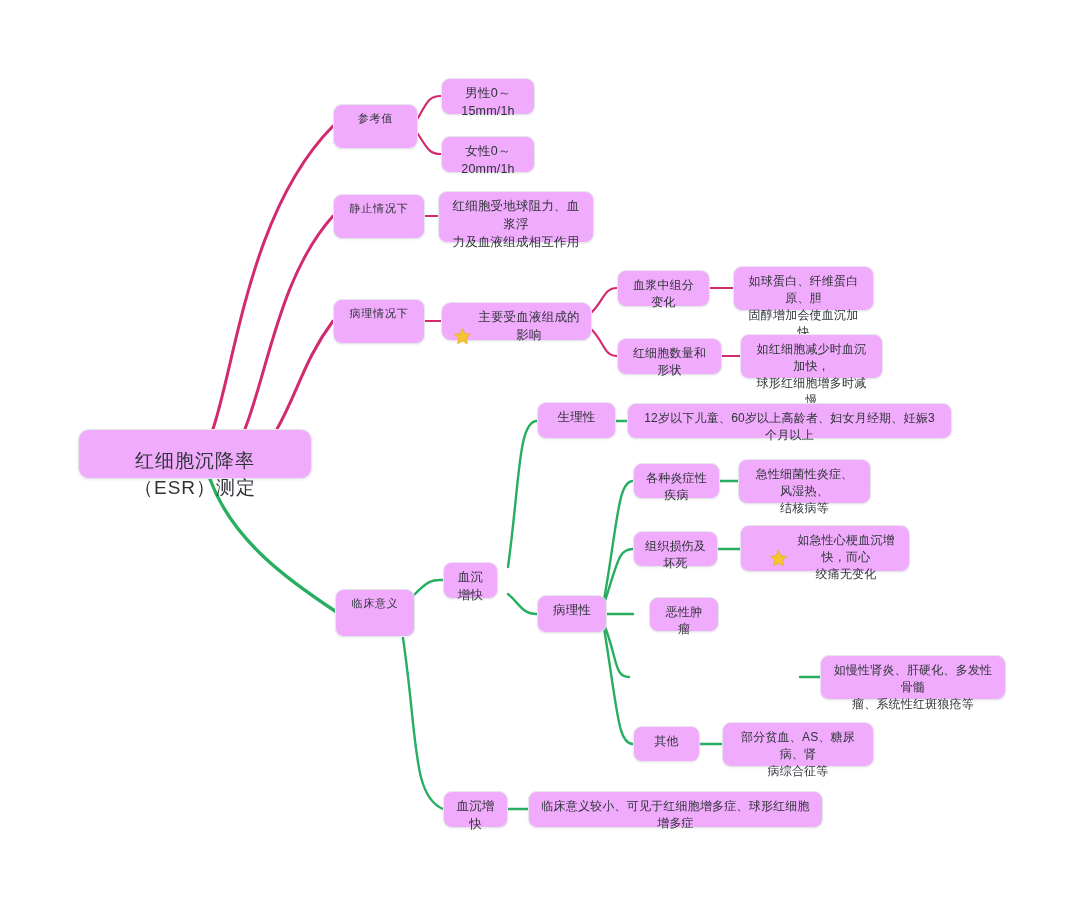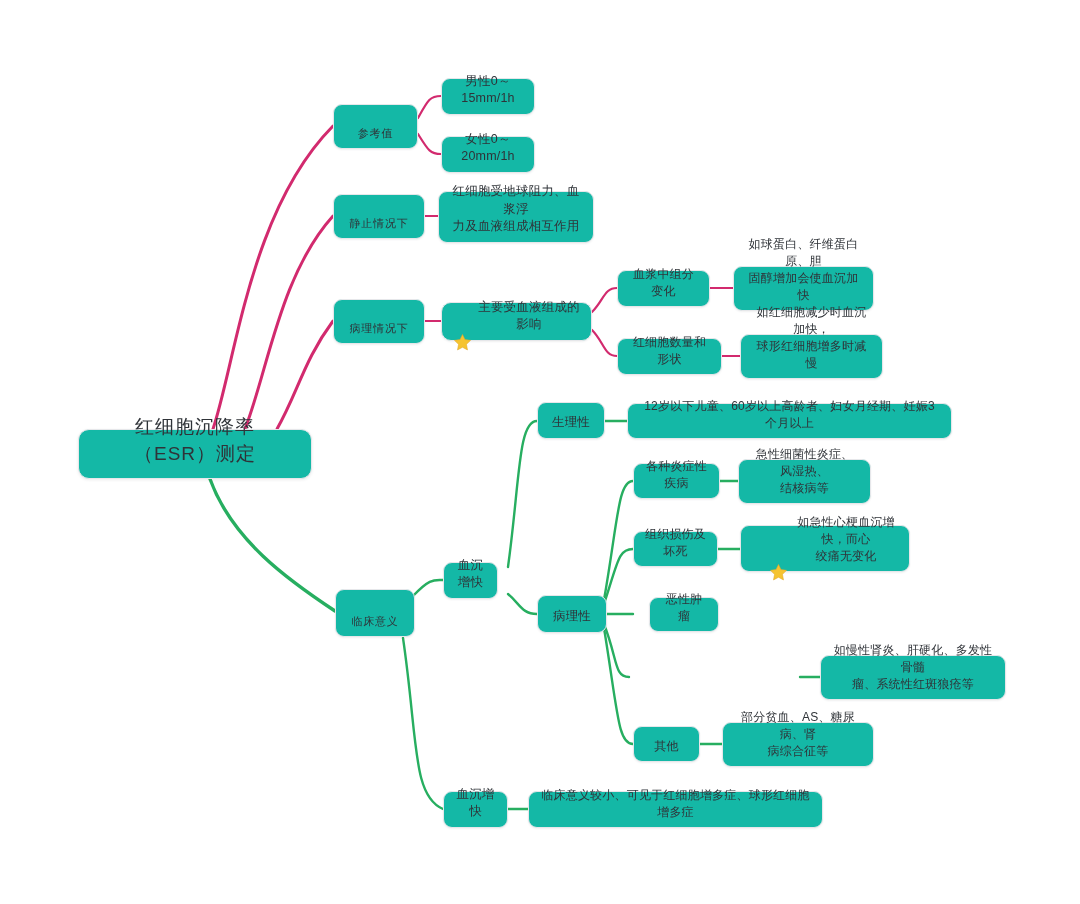--- a/index.html
+++ b/index.html
@@ -24,39 +24,39 @@
     position: absolute;
     left: 0;
     top: 0;
     width: 1080px;
     height: 904px;
     pointer-events: none;
   }
   .node {
     position: absolute;
     box-sizing: border-box;
-    background: #14b8a6;
+    background: #f0abfc;
     border: 1px solid #e6e7ea;
     border-radius: 9px;
     box-shadow: 0 1px 2px rgba(40,45,60,0.07);
     color: #2f3338;
     display: flex;
-    align-items: flex-end;
+    align-items: flex-start;
     justify-content: center;
     text-align: center;
     line-height: 1.42;
     letter-spacing: 0.2px;
     padding: 6px 11px;
     white-space: pre-line;
   }
   .node.root {
     border-radius: 11px;
     font-size: 19px;
     letter-spacing: 1px;
-    padding: 10px 18px;
+    padding: 18px 18px;
     box-shadow: 0 1px 3px rgba(40,45,60,0.09);
   }
   .node.lvl1 { font-size: 11px; letter-spacing: 0.8px; }
   .node.lvl2 { font-size: 12.5px; }
   .node.lvl3 { font-size: 12px; }
   .node .txt { display: block; }
   .node.with-star { justify-content: flex-start; text-align: left; }
   .node.with-star .txt { text-align: center; flex: 1; }
   .star-icon {
     flex: 0 0 auto;
@@ -169,21 +169,21 @@
   </div>
 
   <div class="node lvl1" style="left:335px; top:589px; width:80px; height:48px;">
     <span class="txt">临床意义</span>
   </div>
 
   <div class="node lvl2" style="left:443px; top:562px; width:55px; height:37px;">
     <span class="txt">血沉增快</span>
   </div>
 
-  <div class="node lvl2" style="left:537px; top:402px; width:68px; height:37px;">
+  <div class="node lvl2" style="left:537px; top:402px; width:79px; height:37px;">
     <span class="txt">生理性</span>
   </div>
   <div class="node lvl3" style="left:627px; top:403px; width:325px; height:36px;">
     <span class="txt">12岁以下儿童、60岁以上高龄者、妇女月经期、妊娠3个月以上</span>
   </div>
 
   <div class="node lvl2" style="left:537px; top:595px; width:70px; height:38px;">
     <span class="txt">病理性</span>
   </div>
 

